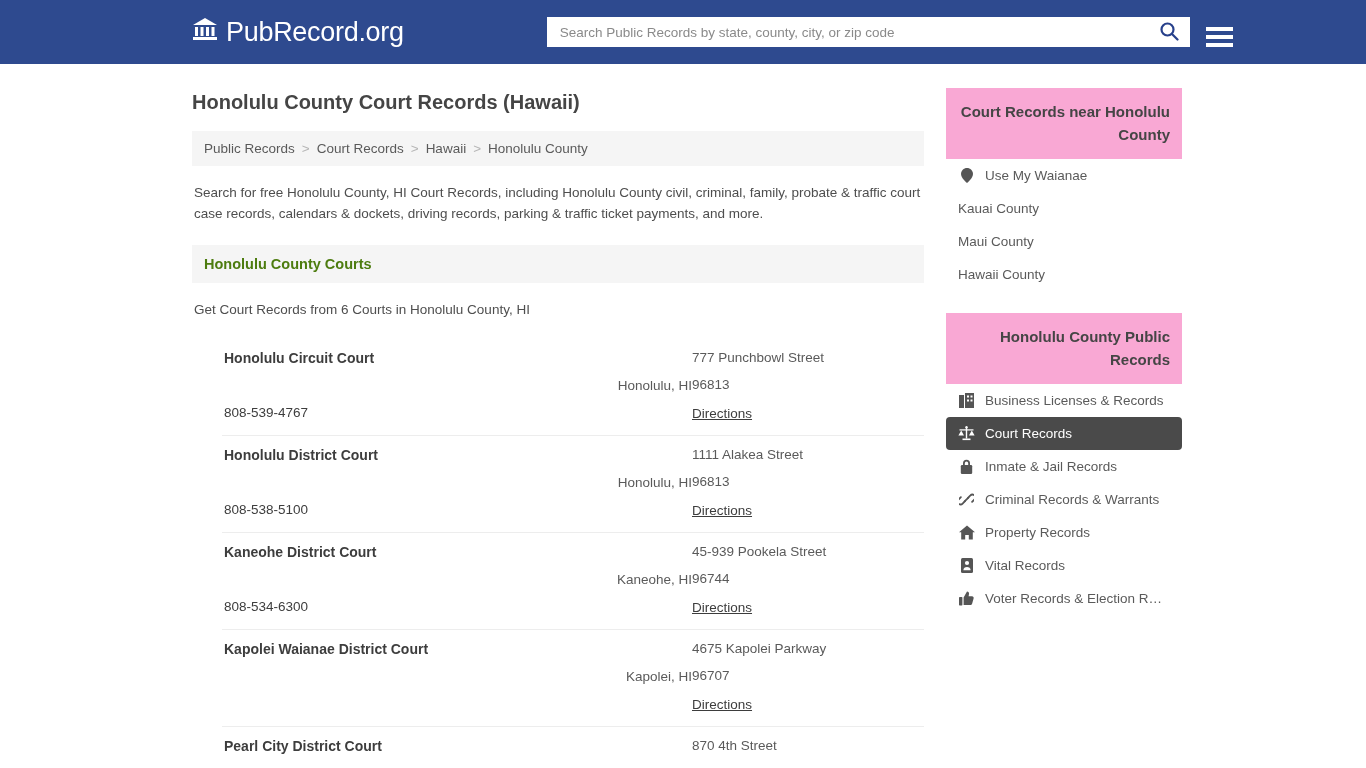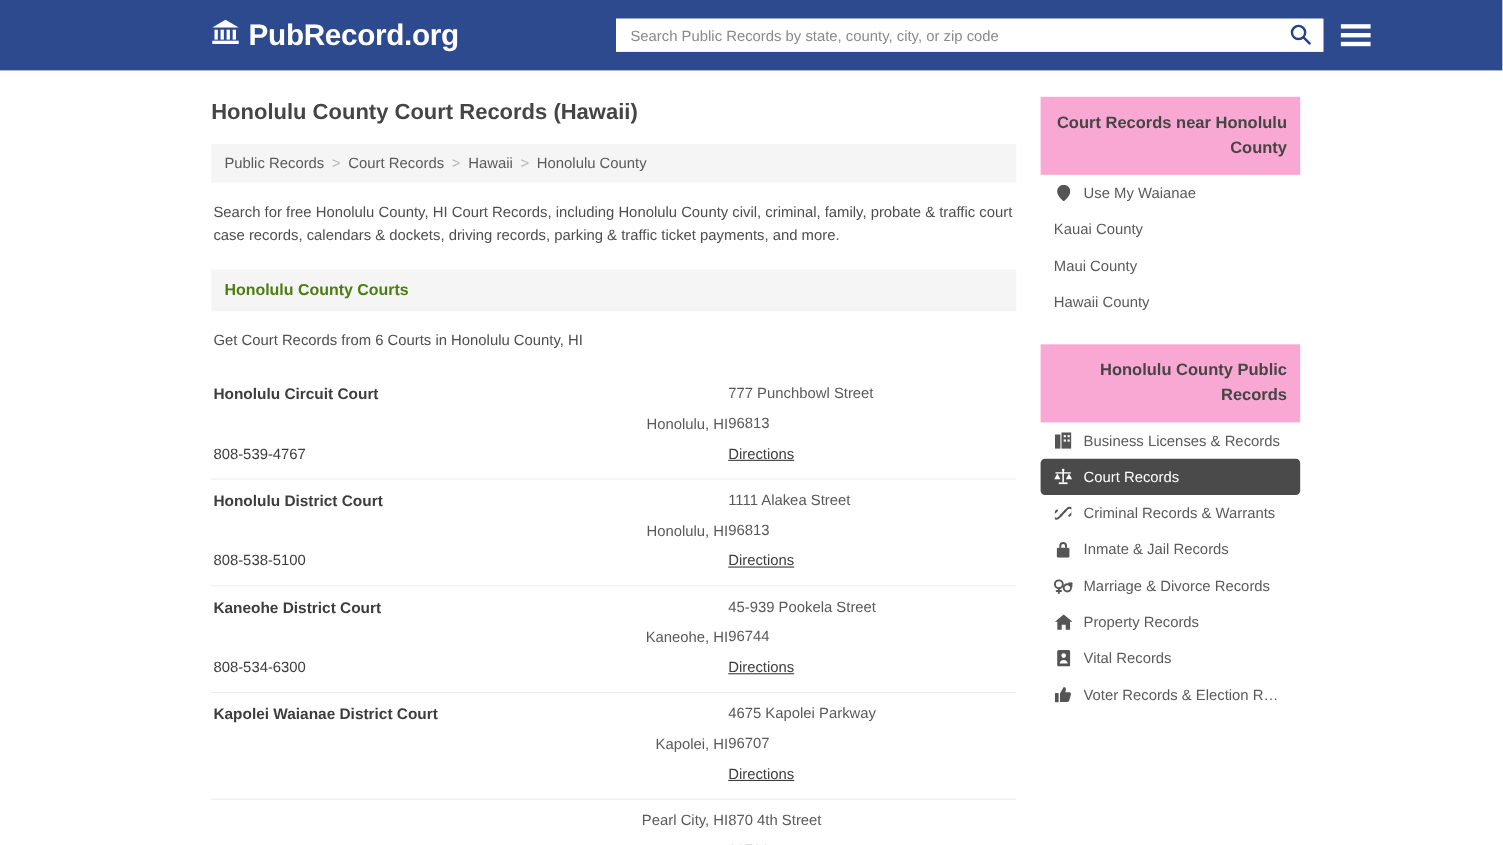--- a/index.html
+++ b/index.html
@@ -19,30 +19,30 @@
     display: flex;
     align-items: center;
     padding: 0 186px 0 192px;
   }
   .brand {
     display: flex;
     align-items: center;
     gap: 8px;
     color: #ffffff;
     font-size: 27px;
-    font-weight: bold;
+    font-weight: normal;
     letter-spacing: -0.3px;
     white-space: nowrap;
     cursor: pointer;
   }
   .brand-icon { display: block; }
   .search-wrap {
     margin-left: 104px;
     display: flex;
-    align-items: center;
+    align-items: flex-end;
     gap: 16px;
     padding-left: 39px;
   }
   .search-box {
     width: 643px;
     height: 30px;
     background: #ffffff;
     display: flex;
     align-items: center;
     padding: 0 8px 0 10px;
@@ -116,20 +116,21 @@
     color: #4e4e4e;
     padding: 19px 2px 0 2px;
     margin-bottom: 22px;
   }
 
   
   .court-row {
     display: flex;
     padding: 11px 2px 13px 2px;
     border-bottom: 1px solid #ededed;
+    margin-left: 30px;
   }
   .court-row:last-child { border-bottom: none; }
   .court-left { width: 468px; flex: none; }
   .court-right { flex: 1; }
   .court-name {
     font-size: 14px;
     font-weight: bold;
     color: #3d3d3d;
     margin-bottom: 12px;
     cursor: pointer;
@@ -270,20 +271,21 @@
         </div>
         <div class="court-row">
           <div class="court-left">
             <div class="court-name">Kapolei Waianae District Court</div>
             <div class="court-line">Kapolei, HI</div>
           </div>
           <div class="court-right"><div class="addr-street">4675 Kapolei Parkway</div><div class="addr-zip">96707</div><a class="directions">Directions</a></div>
         </div>
         <div class="court-row">
           <div class="court-left">
+            <div class="court-name">Pearl City District Court</div>
             <div class="court-line">Pearl City, HI</div>
           </div>
           <div class="court-right">
             <div class="addr-street">870 4th Street</div>
             <div class="addr-zip">96782</div>
           </div>
         </div>
       </div>
 
   </div>
@@ -337,52 +339,39 @@
                 <circle cx="8.5" cy="1.2" r="1.2"></circle>
                 <rect x="1.5" y="3.3" width="14" height="1.2"></rect>
                 <path d="M3.2 4.5 L0.4 9.6 h5.6 z"></path>
                 <path d="M13.8 4.5 L11 9.6 h5.6 z"></path>
               </svg>
             </span>
             <span class="label">Court Records</span>
           </li>
           <li class="side-item">
             <span class="icon">
+              <svg width="13" height="15" viewBox="0 0 13 15" fill="#555">
+                <path d="M3 6V4.2a3.5 3.5 0 0 1 7 0V6h-1.8V4.2a1.7 1.7 0 0 0-3.4 0V6z"></path>
+                <rect x="0.8" y="6" width="11.4" height="9" rx="1.3"></rect>
+              </svg>
+            </span>
+            <span class="label">Inmate &amp; Jail Records</span>
+          </li>
+          <li class="side-item">
+            <span class="icon">
               <svg width="15" height="15" viewBox="0 0 15 15" fill="none" stroke="#555" stroke-width="1.8" stroke-linecap="round">
                 <path d="M6 9.2 L3.6 11.6a2.9 2.9 0 1 1-4.1-4.1L1.9 5.1"></path>
                 <path d="M9 5.8 L11.4 3.4a2.9 2.9 0 1 1 4.1 4.1L13.1 9.9"></path>
                 <line x1="5.6" y1="9.4" x2="9.4" y2="5.6"></line>
               </svg>
             </span>
             <span class="label">Criminal Records &amp; Warrants</span>
           </li>
           <li class="side-item">
             <span class="icon">
-              <svg width="13" height="15" viewBox="0 0 13 15" fill="#555">
-                <path d="M3 6V4.2a3.5 3.5 0 0 1 7 0V6h-1.8V4.2a1.7 1.7 0 0 0-3.4 0V6z"></path>
-                <rect x="0.8" y="6" width="11.4" height="9" rx="1.3"></rect>
-              </svg>
-            </span>
-            <span class="label">Inmate &amp; Jail Records</span>
-          </li>
-          <li class="side-item">
-            <span class="icon">
-              <svg width="17" height="15" viewBox="0 0 17 15" fill="none" stroke="#555" stroke-width="1.7">
-                <circle cx="4.6" cy="6.2" r="3.6"></circle>
-                <line x1="4.6" y1="9.9" x2="4.6" y2="14.2" stroke-linecap="round"></line>
-                <line x1="2.6" y1="12.3" x2="6.6" y2="12.3" stroke-linecap="round"></line>
-                <circle cx="12.3" cy="9.4" r="3.3"></circle>
-                <line x1="14.7" y1="7" x2="16.3" y2="5.4" stroke-linecap="round"></line>
-                <polyline points="13.1,5.4 16.4,5.4 16.4,8.6" stroke-linejoin="round"></polyline>
-              </svg>
-            </span>
-            <span class="label">Marriage &amp; Divorce Records</span>
-          </li>
-          <li class="side-item">
-            <span class="icon">
               <svg width="16" height="15" viewBox="0 0 16 15" fill="#555">
                 <path d="M8 0.6 L0 7.2 h2.2 V14.4 h4 V10 h3.6 v4.4 h4 V7.2 H16z"></path>
               </svg>
             </span>
             <span class="label">Property Records</span>
           </li>
           <li class="side-item">
             <span class="icon">
               <svg width="12" height="15" viewBox="0 0 12 15" fill="#555">
                 <rect x="0" y="0" width="12" height="15" rx="1.5"></rect>

